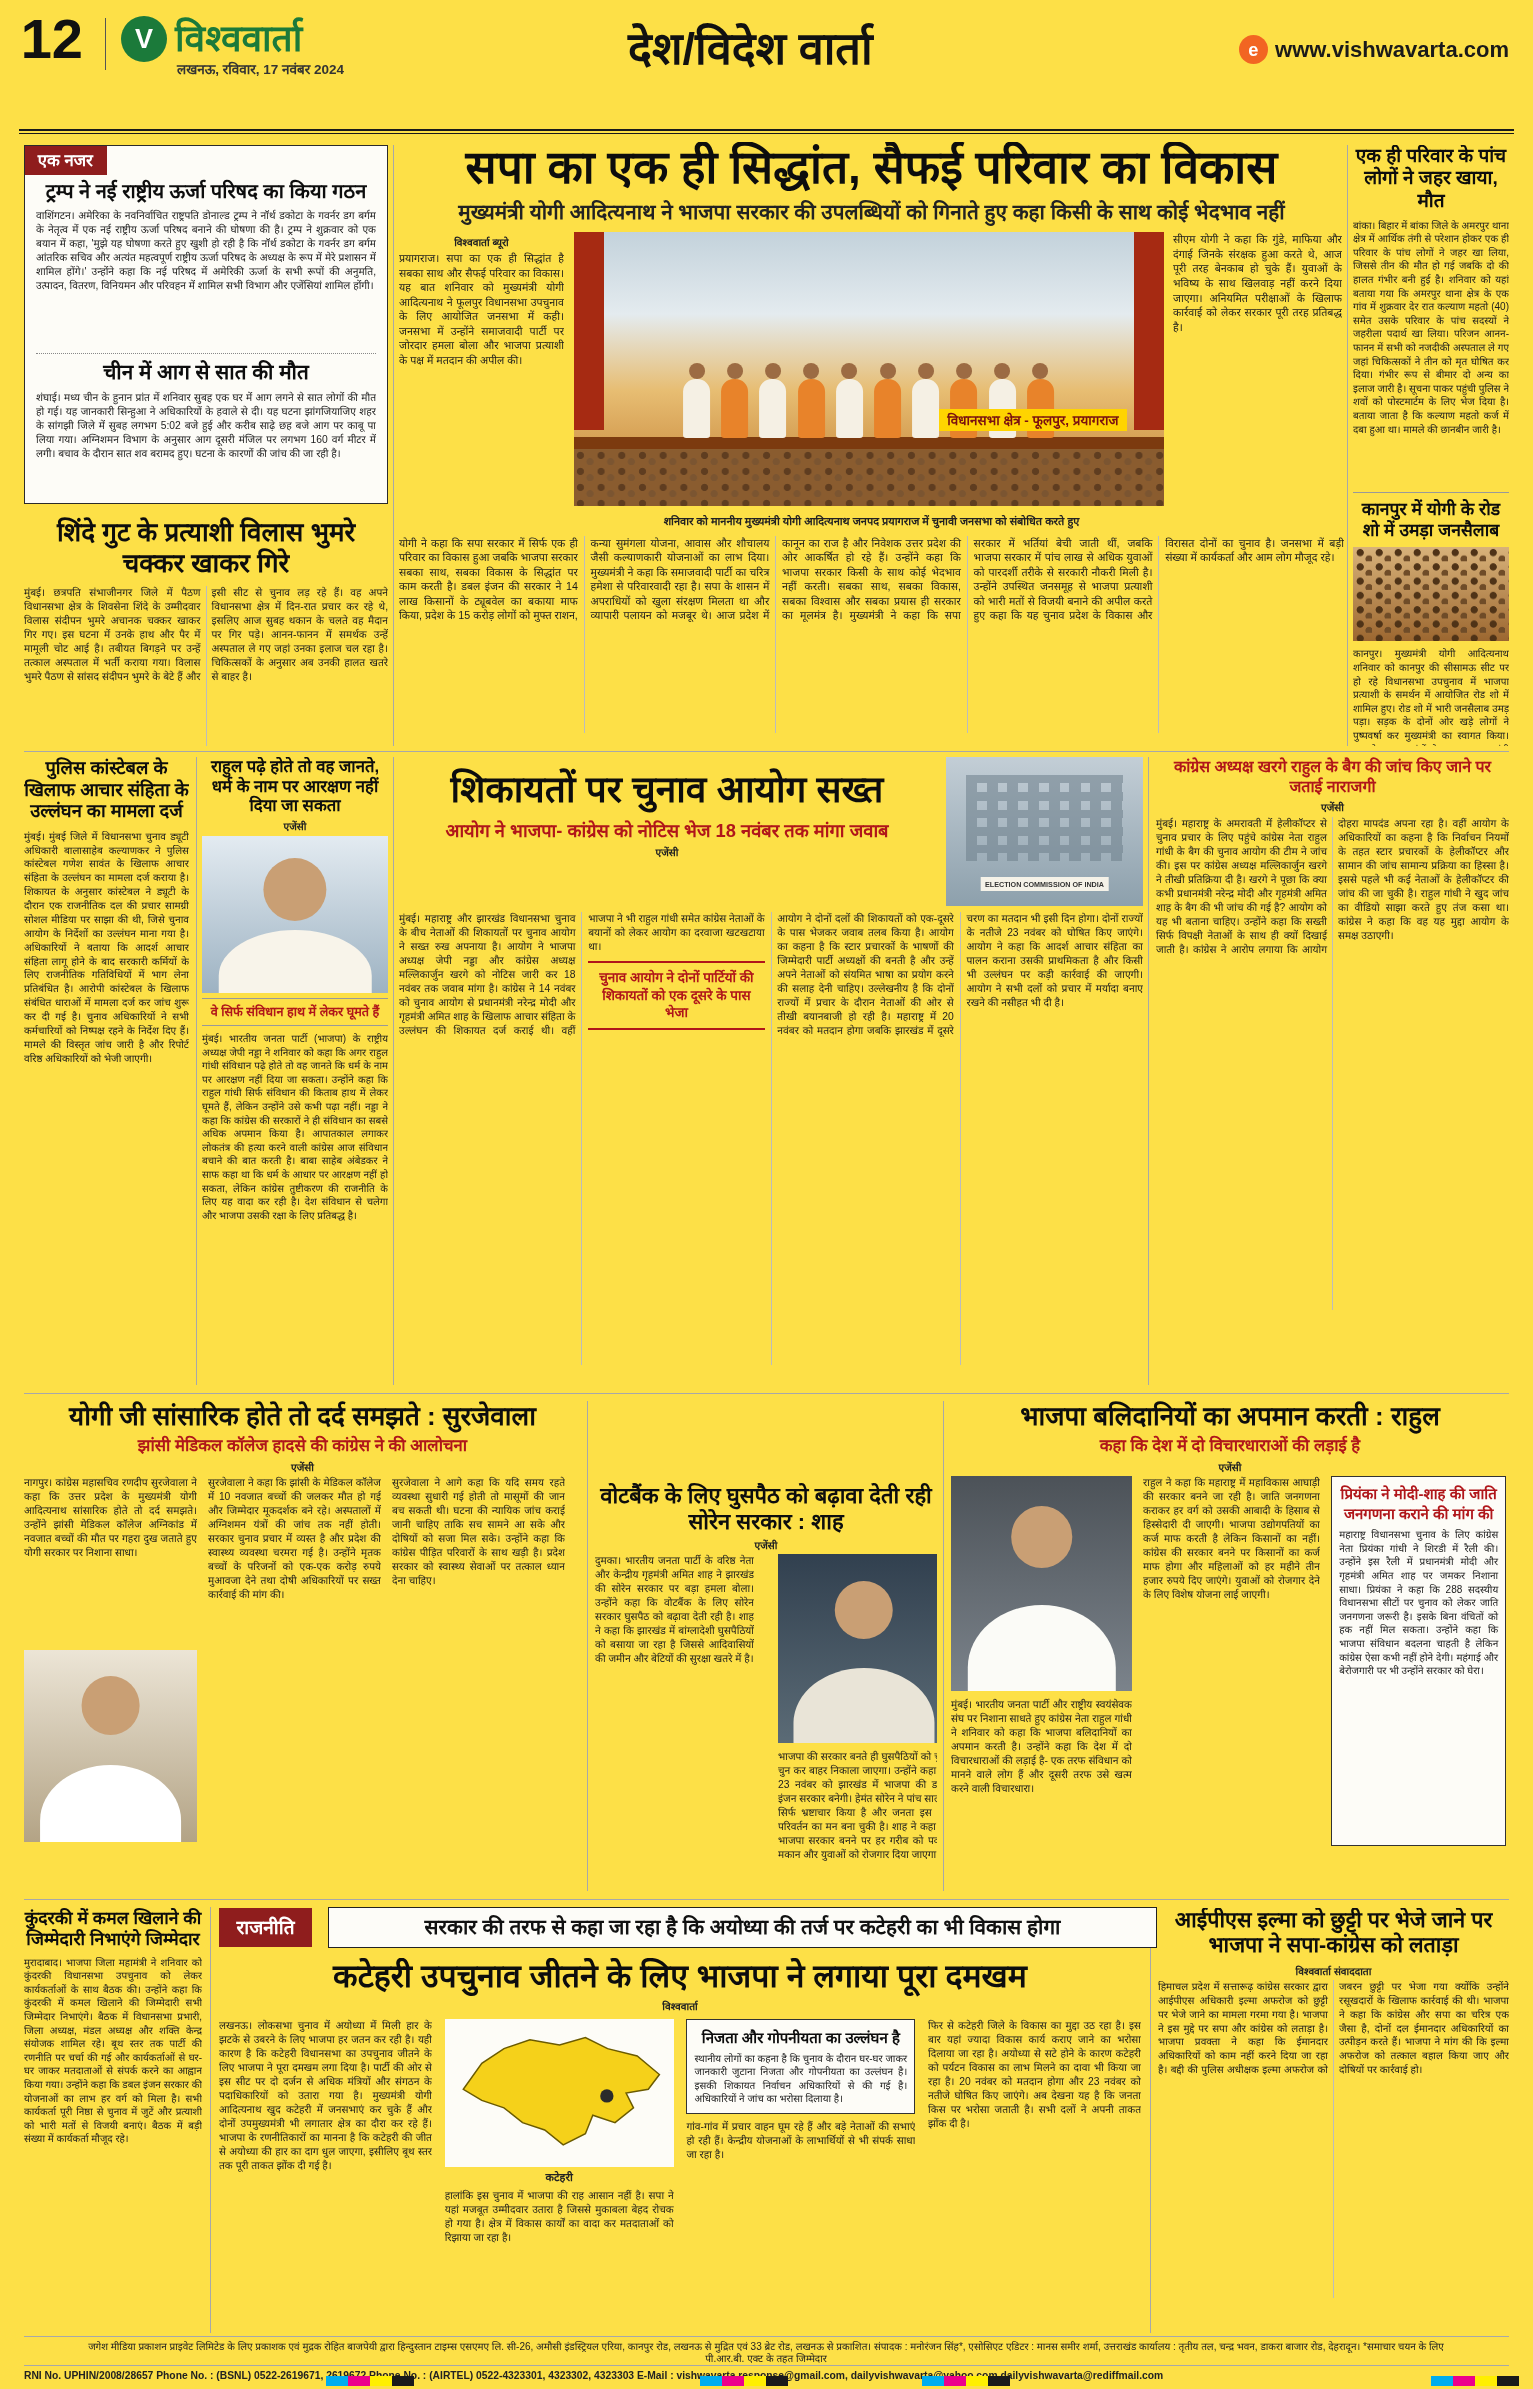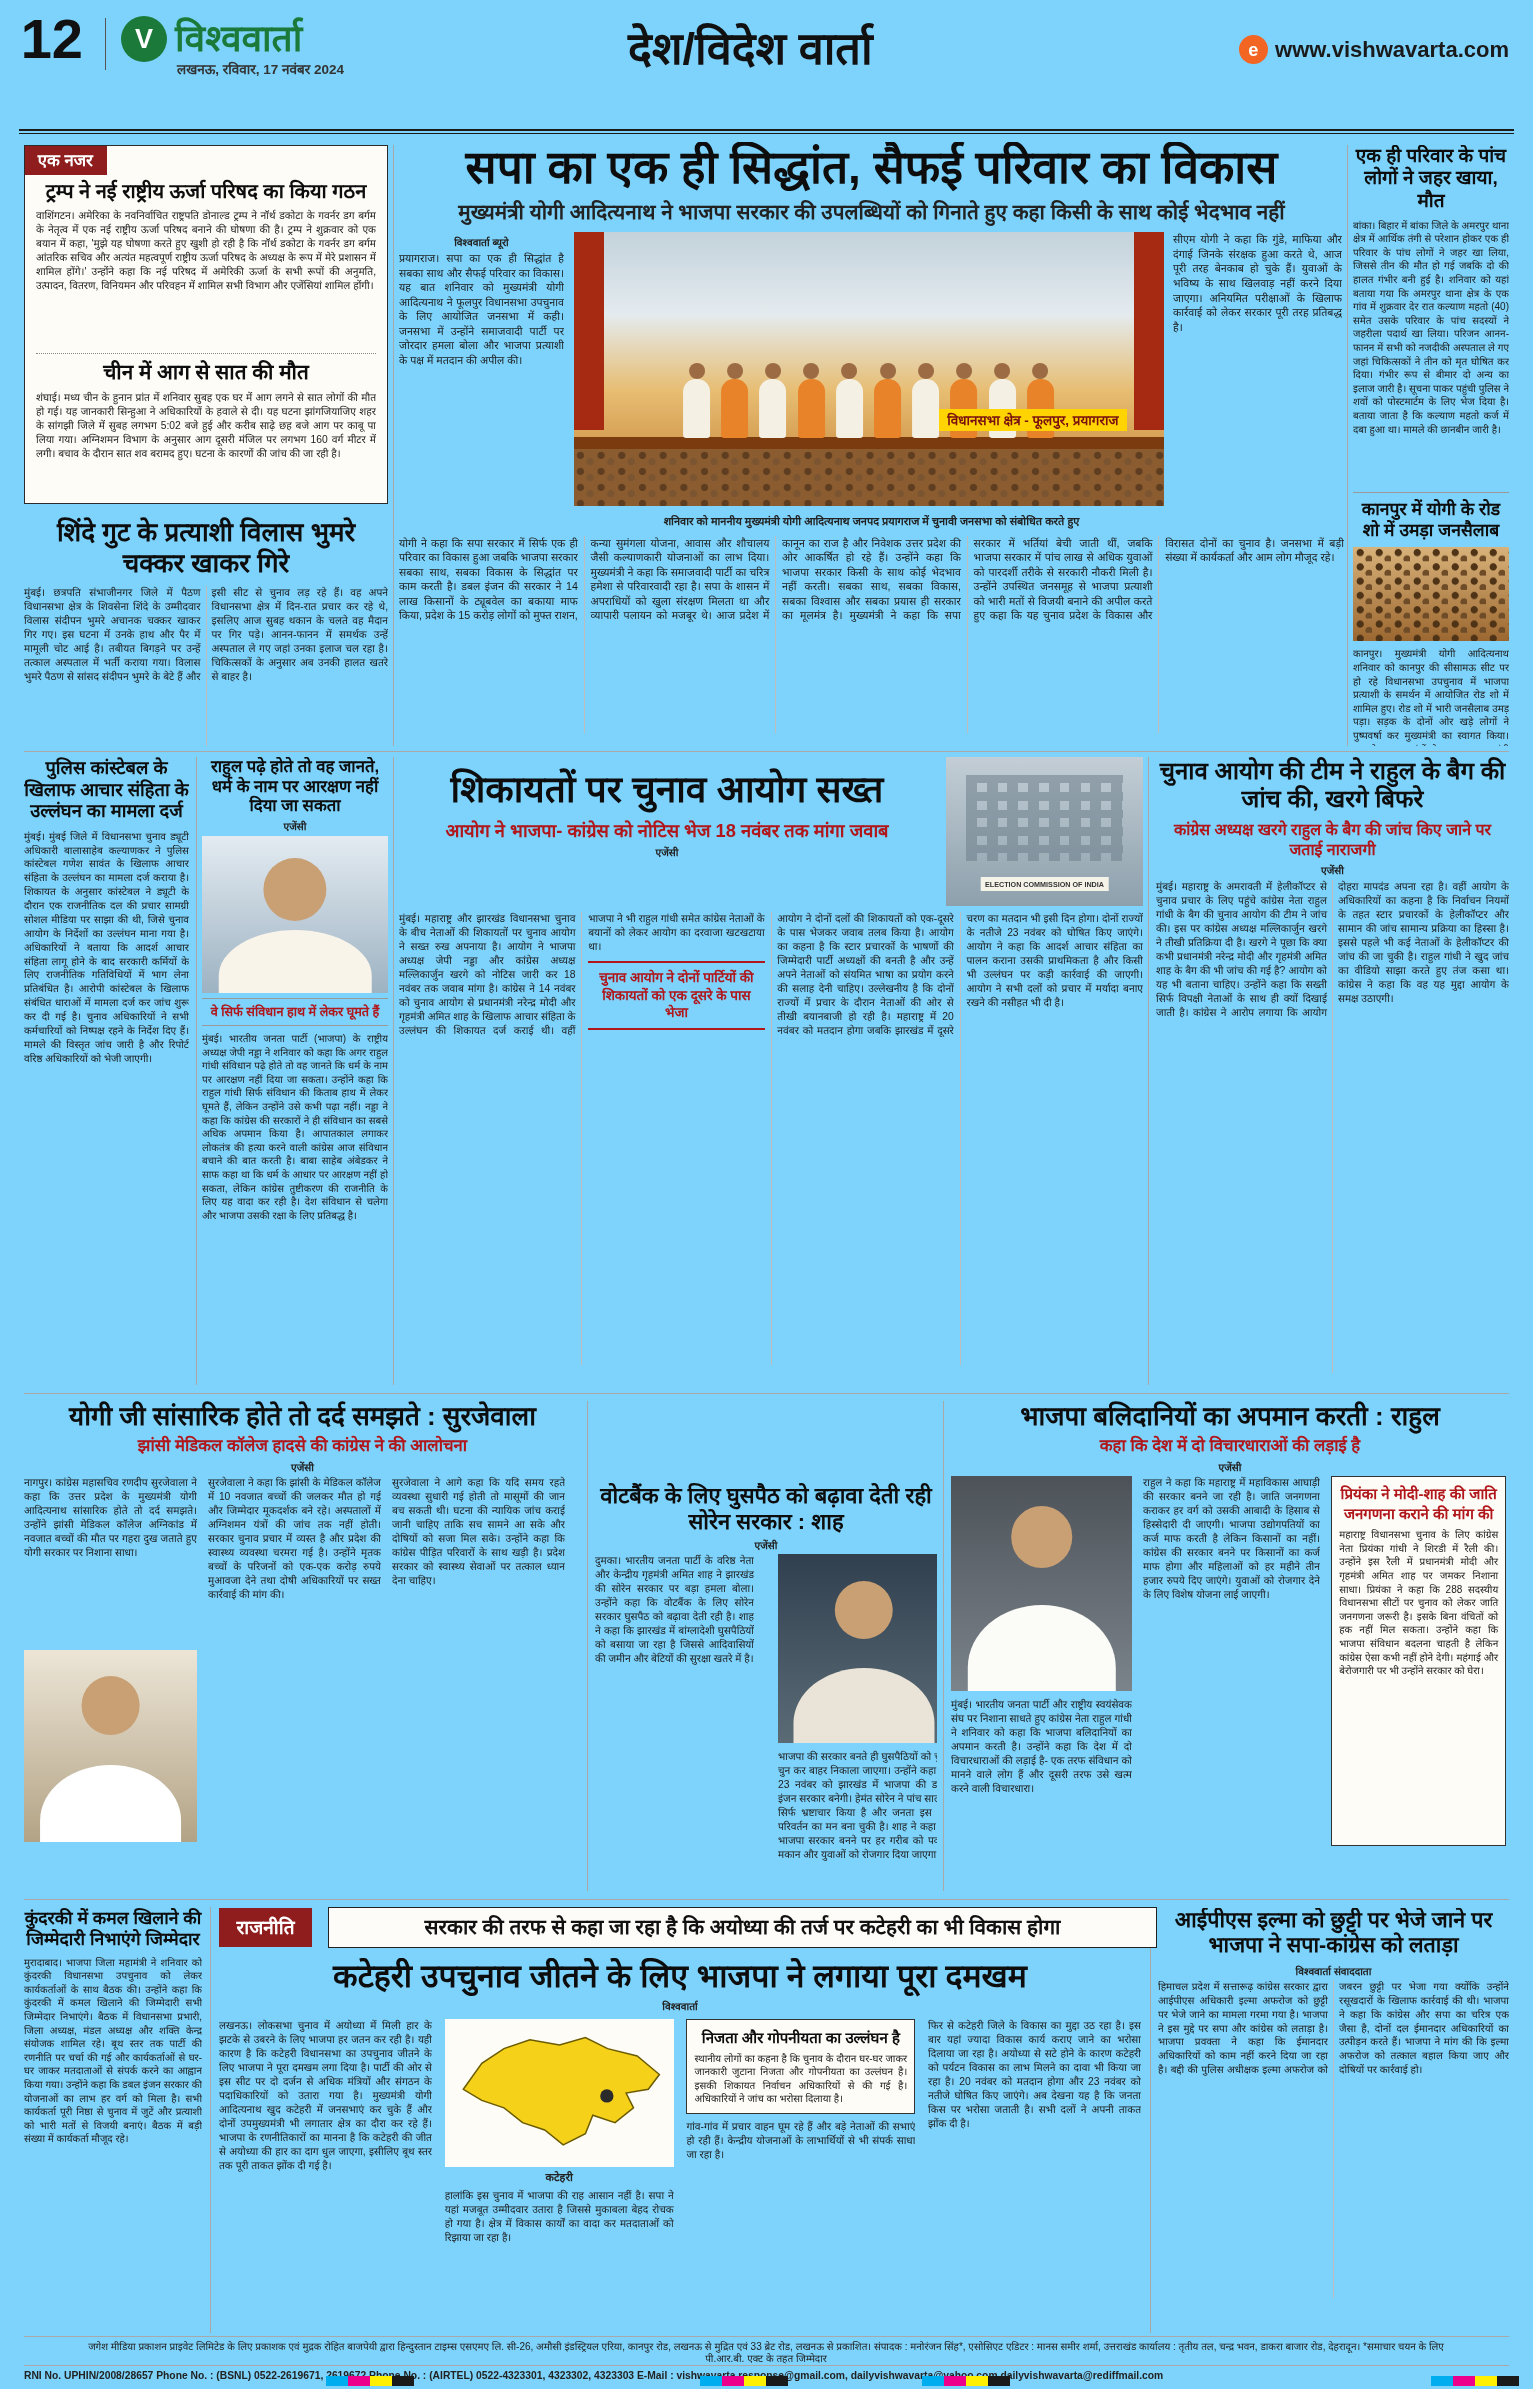--- a/index.html
+++ b/index.html
@@ -1,16 +1,16 @@
 <!DOCTYPE html>
 <html lang="hi" style="font-size:12.7px"><head>
 <meta charset="utf-8">
 <style>
   html,body{margin:0;padding:0;background:#9a9a9a;}
-  .page{position:relative;width:1533px;height:2389px;background:#7dd3fc;
+  .page{position:relative;width:1533px;height:2389px;background:#fde047;
         font-family:"Liberation Sans","DejaVu Sans",sans-serif;color:#111;overflow:hidden;}
   .art{position:absolute;overflow:hidden;}
   .hl{font-weight:700;text-align:center;line-height:1.18;color:#0d0d0d;}
   .sub{font-weight:700;text-align:center;color:#b0161a;line-height:1.25;}
   .agency{text-align:center;font-weight:700;font-size:10.3px;margin:2.4px 0;color:#222;}
   .body{font-size:10.3px;line-height:1.36;text-align:justify;color:#1b1b1b;}
   .c2{column-count:2;column-gap:11px;column-rule:0.8px solid #bcbcbc;}
   .c4{column-count:4;column-gap:12.7px;column-rule:0.8px solid #bcbcbc;}
   .c5{column-count:5;column-gap:12.7px;column-rule:0.8px solid #bcbcbc;}
   .vr{position:absolute;width:0;border-left:0.8px solid #a8a8a8;}
@@ -188,21 +188,20 @@
       </div>
     </div>
     <div class="body c4" style="height:453px;overflow:hidden;margin-top:6.4px;">
       <div>मुंबई। महाराष्ट्र और झारखंड विधानसभा चुनाव के बीच नेताओं की शिकायतों पर चुनाव आयोग ने सख्त रुख अपनाया है। आयोग ने भाजपा अध्यक्ष जेपी नड्डा और कांग्रेस अध्यक्ष मल्लिकार्जुन खरगे को नोटिस जारी कर 18 नवंबर तक जवाब मांगा है। कांग्रेस ने 14 नवंबर को चुनाव आयोग से प्रधानमंत्री नरेन्द्र मोदी और गृहमंत्री अमित शाह के खिलाफ आचार संहिता के उल्लंघन की शिकायत दर्ज कराई थी। वहीं भाजपा ने भी राहुल गांधी समेत कांग्रेस नेताओं के बयानों को लेकर आयोग का दरवाजा खटखटाया था।</div>
       <div class="pull">चुनाव आयोग ने दोनों पार्टियों की शिकायतों को एक दूसरे के पास भेजा</div>
       <div>आयोग ने दोनों दलों की शिकायतों को एक-दूसरे के पास भेजकर जवाब तलब किया है। आयोग का कहना है कि स्टार प्रचारकों के भाषणों की जिम्मेदारी पार्टी अध्यक्षों की बनती है और उन्हें अपने नेताओं को संयमित भाषा का प्रयोग करने की सलाह देनी चाहिए। उल्लेखनीय है कि दोनों राज्यों में प्रचार के दौरान नेताओं की ओर से तीखी बयानबाजी हो रही है। महाराष्ट्र में 20 नवंबर को मतदान होगा जबकि झारखंड में दूसरे चरण का मतदान भी इसी दिन होगा। दोनों राज्यों के नतीजे 23 नवंबर को घोषित किए जाएंगे। आयोग ने कहा कि आदर्श आचार संहिता का पालन कराना उसकी प्राथमिकता है और किसी भी उल्लंघन पर कड़ी कार्रवाई की जाएगी। आयोग ने सभी दलों को प्रचार में मर्यादा बनाए रखने की नसीहत भी दी है।</div>
     </div>
   </div>
 
   <div class="art" style="left:1156px;top:757px;width:353px;height:628px;">
-    <div class="hl" style="font-size:24px;margin-bottom:6.4px;">चुनाव आयोग की टीम ने राहुल के बैग की जांच की, खरगे बिफरे</div>
     <div class="sub" style="font-size:16px;margin-bottom:3.2px;">कांग्रेस अध्यक्ष खरगे राहुल के बैग की जांच किए जाने पर जताई नाराजगी</div>
     <div class="agency">एजेंसी</div>
     <div class="body c2" style="height:493px;overflow:hidden;font-size:10.3px;">मुंबई। महाराष्ट्र के अमरावती में हेलीकॉप्टर से चुनाव प्रचार के लिए पहुंचे कांग्रेस नेता राहुल गांधी के बैग की चुनाव आयोग की टीम ने जांच की। इस पर कांग्रेस अध्यक्ष मल्लिकार्जुन खरगे ने तीखी प्रतिक्रिया दी है। खरगे ने पूछा कि क्या कभी प्रधानमंत्री नरेन्द्र मोदी और गृहमंत्री अमित शाह के बैग की भी जांच की गई है? आयोग को यह भी बताना चाहिए। उन्होंने कहा कि सख्ती सिर्फ विपक्षी नेताओं के साथ ही क्यों दिखाई जाती है। कांग्रेस ने आरोप लगाया कि आयोग दोहरा मापदंड अपना रहा है। वहीं आयोग के अधिकारियों का कहना है कि निर्वाचन नियमों के तहत स्टार प्रचारकों के हेलीकॉप्टर और सामान की जांच सामान्य प्रक्रिया का हिस्सा है। इससे पहले भी कई नेताओं के हेलीकॉप्टर की जांच की जा चुकी है। राहुल गांधी ने खुद जांच का वीडियो साझा करते हुए तंज कसा था। कांग्रेस ने कहा कि वह यह मुद्दा आयोग के समक्ष उठाएगी।</div>
   </div>
 
   <div class="art" style="left:24px;top:1401px;width:557px;height:490px;">
     <div class="hl" style="font-size:26px;margin-bottom:4.8px;">योगी जी सांसारिक होते तो दर्द समझते : सुरजेवाला</div>
     <div class="sub" style="font-size:16.7px;margin-bottom:1.6px;">झांसी मेडिकल कॉलेज हादसे की कांग्रेस ने की आलोचना</div>
     <div class="agency">एजेंसी</div>
     <div style="display:flex;gap:11px;">

